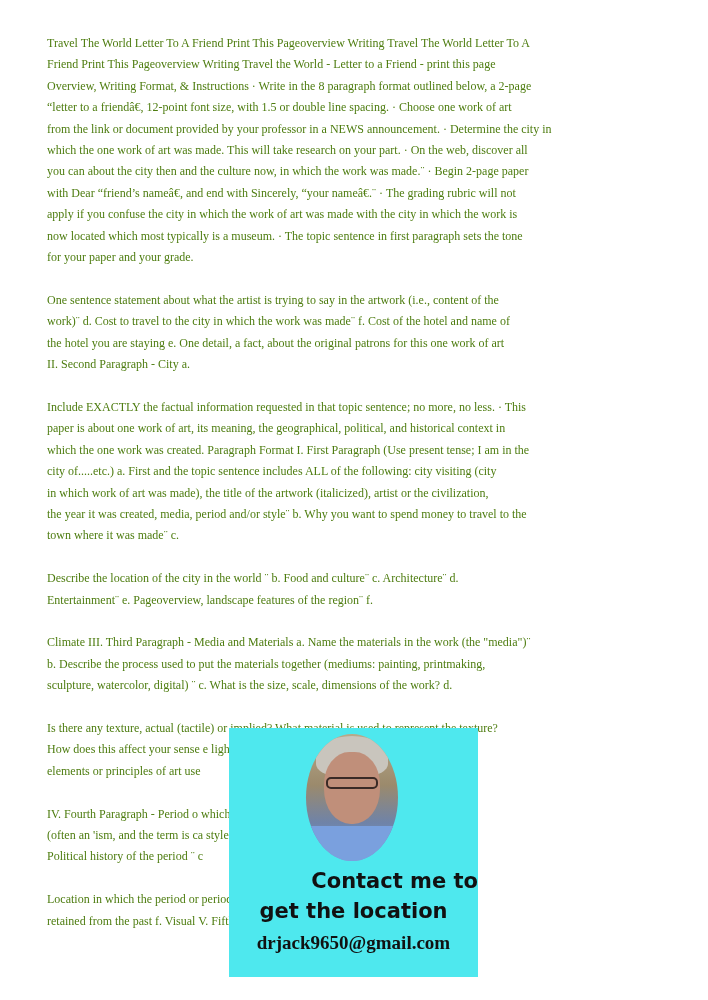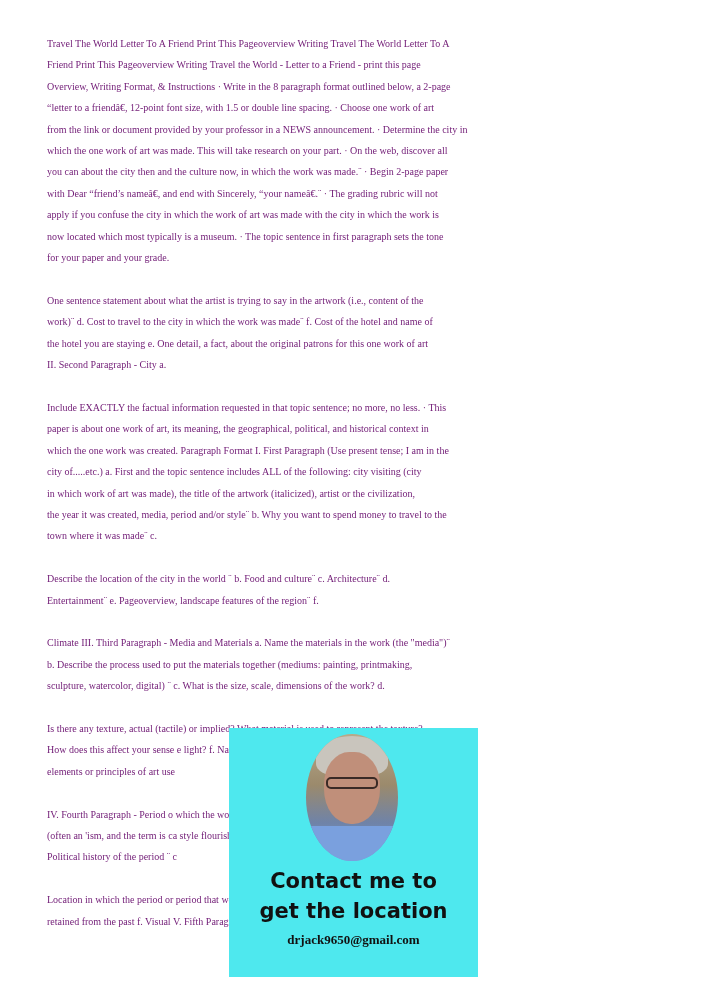--- a/index.html
+++ b/index.html
@@ -1,45 +1,45 @@
 <!DOCTYPE html>
 <html><head>
 <meta charset="utf-8">
 <style>
   html, body { margin: 0; padding: 0; background: #ffffff; }
   body { width: 708px; height: 1000px; position: relative; overflow: hidden; }
   .page {
     position: absolute; left: 47px; top: 33px; width: 620px;
     font-family: "Liberation Serif", serif;
-    font-size: 10px; line-height: 21.4px; color: #701a75;
+    font-size: 12px; line-height: 21.4px; color: #4d7c0f;
   }
   .para { margin: 0 0 21.4px 0; white-space: pre-line; }
   .overlay {
     position: absolute; left: 229px; top: 728px; width: 249px; height: 249px;
     background: #4ee8ee;
   }
   .avatar {
     position: absolute; left: 77px; top: 6px; width: 92px; height: 127px;
     border-radius: 50%; overflow: hidden;
     background: linear-gradient(180deg, #b8a98a 0%, #9b8a6c 40%, #6f83a8 70%, #7d9fd6 100%);
   }
   .avatar .hair { position:absolute; left:10px; top:2px; width:72px; height:40px; border-radius:50% 50% 30% 30%; background:#c9c5bd; }
   .avatar .face { position:absolute; left:18px; top:18px; width:56px; height:72px; border-radius:45% 45% 48% 48%; background:#c08f7a; }
   .avatar .glasses { position:absolute; left:20px; top:43px; width:52px; height:12px; border:2px solid #3a2a26; border-radius:5px; box-sizing:border-box; }
   .avatar .shirt { position:absolute; left:0; top:92px; width:92px; height:40px; background:#7aa0de; }
   .cta {
     position: absolute; left: 0; width: 249px; text-align: center;
     font-family: "DejaVu Sans", sans-serif; font-weight: bold; color: #111;
     font-size: 21px; line-height: 30px;
   }
-  .cta.l1 { top: 138px; }
+  .cta.l1 { top: 138px; text-align: right; }
   .cta.l2 { top: 168px; }
   .email {
     position: absolute; left: 0; top: 204px; width: 249px; text-align: center;
-    font-family: "Liberation Serif", serif; font-weight: bold; color: #111; font-size: 13px;
+    font-family: "Liberation Serif", serif; font-weight: bold; color: #111; font-size: 19px;
   }
 </style>
 </head>
 <body>
 
 <div class="page">
   <p class="para">Travel The World Letter To A Friend Print This Pageoverview Writing Travel The World Letter To A
 Friend Print This Pageoverview Writing Travel the World - Letter to a Friend - print this page
 Overview, Writing Format, &amp; Instructions · Write in the 8 paragraph format outlined below, a 2-page
 “letter to a friendâ€, 12-point font size, with 1.5 or double line spacing. · Choose one work of art

